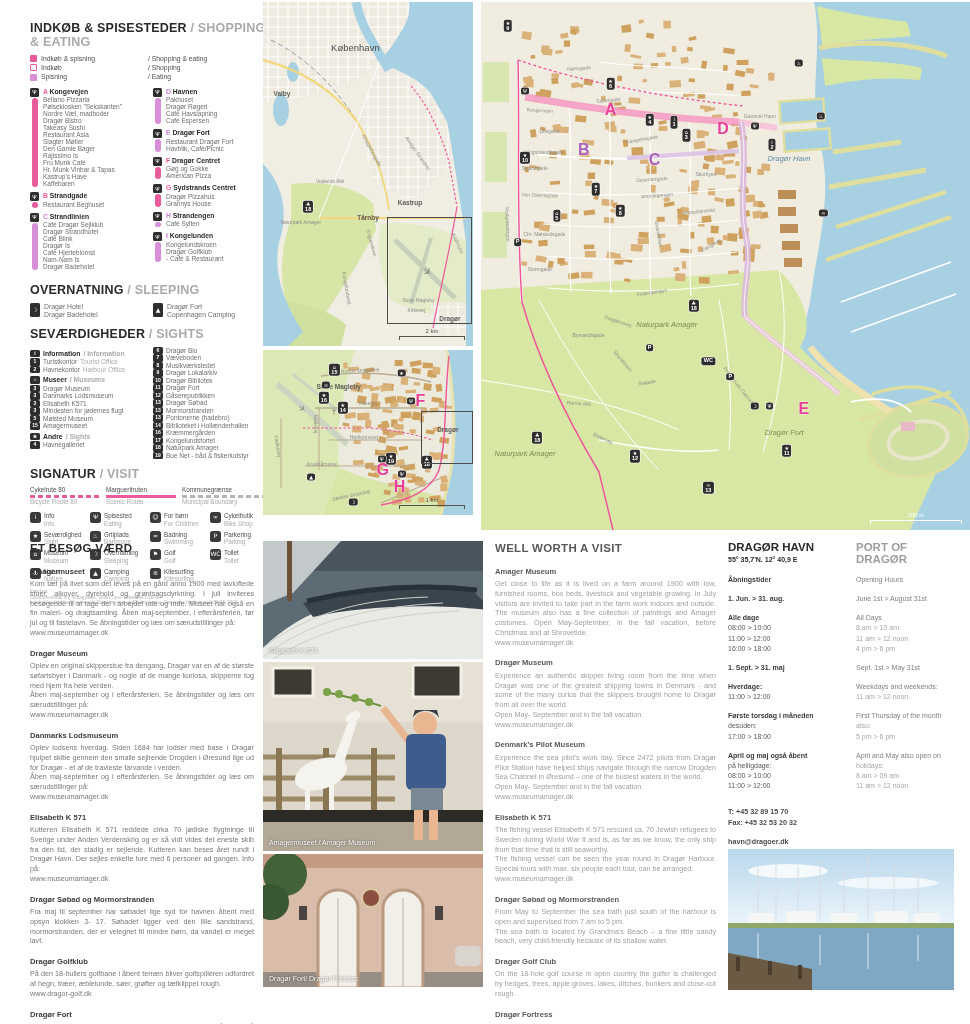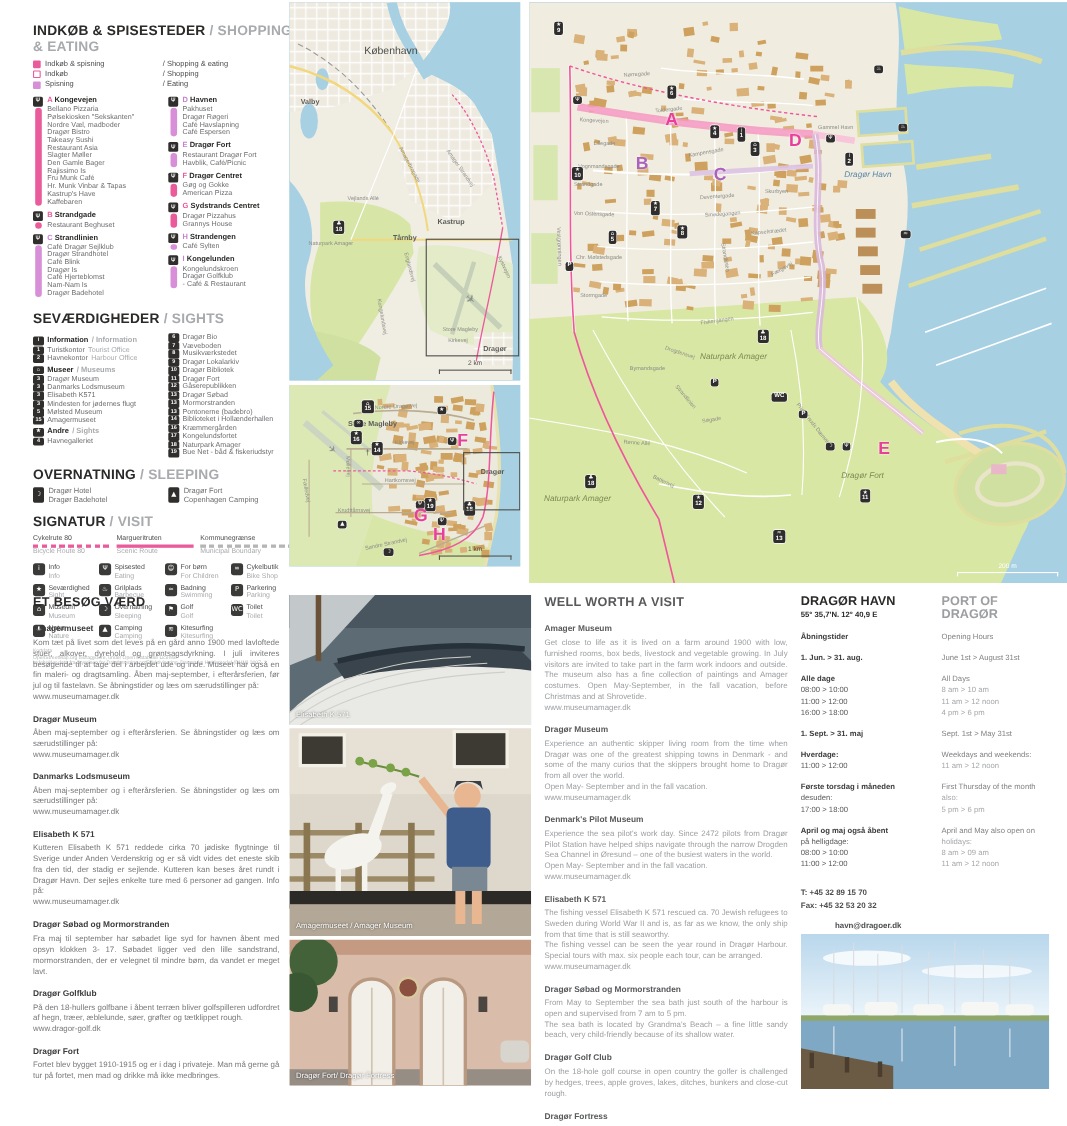--- a/index.html
+++ b/index.html
@@ -100,21 +100,21 @@
   #harbour .hb-titles{display:grid;grid-template-columns:118px 1fr;column-gap:10px;}
   #harbour .t-da{font-size:11.5px;font-weight:bold;color:#2b2a29;}
   #harbour .t-en{font-size:11.5px;font-weight:bold;color:#9c9ea1;}
   #harbour .coords{font-size:7px;font-weight:bold;color:#2b2a29;margin:3px 0 12px 0;}
   .hb-grid{display:grid;grid-template-columns:118px 1fr;column-gap:10px;row-gap:9px;font-size:7px;line-height:1.45;}
   .hb-da .hb-line{color:#58595b;}
   .hb-da .hb-line:first-child{font-weight:bold;color:#3c3c3e;}
   .hb-en .hb-line{color:#a4a6a9;}
   .hb-en .hb-line:first-child{color:#808184;}
   .contact{margin-top:16px;font-size:7.2px;font-weight:bold;color:#4c4d4f;line-height:1.5;}
-  .contact .web{margin-top:8px;margin-left:31px;}
+  .contact .web{margin-top:8px;}
   
   .photo{position:absolute;left:0;overflow:hidden;}
   .caption{position:absolute;left:6px;bottom:5px;color:#fff;font-size:7px;text-shadow:0 0 2px rgba(0,0,0,.7);}
 </style>
 </head>
 <body>
 
 <div id="page">
 
   <div class="left-col">
@@ -277,20 +277,43 @@
                 <div class="aitem">Dragør Golfklub</div>
                 <div class="aitem">- Café &amp; Restaurant</div>
               </div>
             </div>
 
         </div>
       </div>
     </div>
 
     <div class="sec">
+      <h2><span>OVERNATNING</span><span class="sub"> / SLEEPING</span></h2>
+      <div class="sleep-cols">
+
+          <div>
+            <span class="sleep-icon">☽</span>
+            <div>
+              <div class="sleep-line">Dragør Hotel</div>
+              <div class="sleep-line">Dragør Badehotel</div>
+            </div>
+          </div>
+
+          <div>
+            <span class="sleep-icon">▲</span>
+            <div>
+              <div class="sleep-line">Dragør Fort</div>
+              <div class="sleep-line">Copenhagen Camping</div>
+            </div>
+          </div>
+
+      </div>
+    </div>
+
+    <div class="sec">
       <h2><span>SEVÆRDIGHEDER</span><span class="sub"> / SIGHTS</span></h2>
       <div class="two-col">
         <div>
 
             <div>
               <div class="sg-head">
                 <span class="nbox">i</span>
                 <span>Information</span>
                 <span class="gray"> / Information</span>
               </div>
@@ -441,43 +464,20 @@
               <span class="nbox">18</span>
               <span class="nlab">Naturpark Amager</span>
             </div>
 
             <div class="nrow">
               <span class="nbox">19</span>
               <span class="nlab">Bue Net - båd &amp; fiskeriudstyr</span>
             </div>
 
         </div>
-      </div>
-    </div>
-
-    <div class="sec">
-      <h2><span>OVERNATNING</span><span class="sub"> / SLEEPING</span></h2>
-      <div class="sleep-cols">
-
-          <div>
-            <span class="sleep-icon">☽</span>
-            <div>
-              <div class="sleep-line">Dragør Hotel</div>
-              <div class="sleep-line">Dragør Badehotel</div>
-            </div>
-          </div>
-
-          <div>
-            <span class="sleep-icon">▲</span>
-            <div>
-              <div class="sleep-line">Dragør Fort</div>
-              <div class="sleep-line">Copenhagen Camping</div>
-            </div>
-          </div>
-
       </div>
     </div>
 
     <div class="sec">
       <h2><span>SIGNATUR</span><span class="sub"> / VISIT</span></h2>
       <div class="leg-lines">
 
           <div class="leg-line c-dashpink">
             <div class="lt">Cykelrute 80</div>
             <div class="sample"></div>
@@ -1312,26 +1312,28 @@
     <h3>ET BESØG VÆRD</h3>
 
       <div class="entry">
         <h4>Amagermuseet</h4>
         <p>Kom tæt på livet som det leves på en gård anno 1900 med lavloftede stuer, alkover, dyrehold og grøntsagsdyrkning. I juli inviteres besøgende til at tage del i arbejdet ude og inde.  Museet har også en fin maleri- og dragtsamling. Åben maj-september, i efterårsferien, før jul og til fastelavn. Se åbningstider og læs om særudstillinger på:</p>
         <p>www.museumamager.dk</p>
       </div>
 
       <div class="entry">
         <h4>Dragør Museum</h4>
+        <p>Oplev en original skipperstue fra dengang, Dragør var en af de største søfartsbyer i Danmark - og nogle af de mange kuriosa, skipperne tog med hjem fra hele verden.</p>
         <p>Åben maj-september og i efterårsferien. Se åbningstider og læs om særudstillinger på:</p>
         <p>www.museumamager.dk</p>
       </div>
 
       <div class="entry">
         <h4>Danmarks Lodsmuseum</h4>
+        <p>Oplev lodsens hverdag. Siden 1684 har lodser med base i Dragør hjulpet skibe gennem den smalle sejlrende Drogden i Øresund lige ud for Dragør - et af de travleste farvande i verden.</p>
         <p>Åben maj-september og i efterårsferien. Se åbningstider og læs om særudstillinger på:</p>
         <p>www.museumamager.dk</p>
       </div>
 
       <div class="entry">
         <h4>Elisabeth K 571</h4>
         <p>Kutteren Elisabeth K 571 reddede cirka 70 jødiske flygtninge til Sverige under Anden Verdenskrig og er så vidt vides det eneste skib fra den tid, der stadig er sejlende. Kutteren kan beses året rundt i Dragør Havn. Der sejles enkelte ture med 6 personer ad gangen. Info på:</p>
         <p>www.museumamager.dk</p>
       </div>
 

